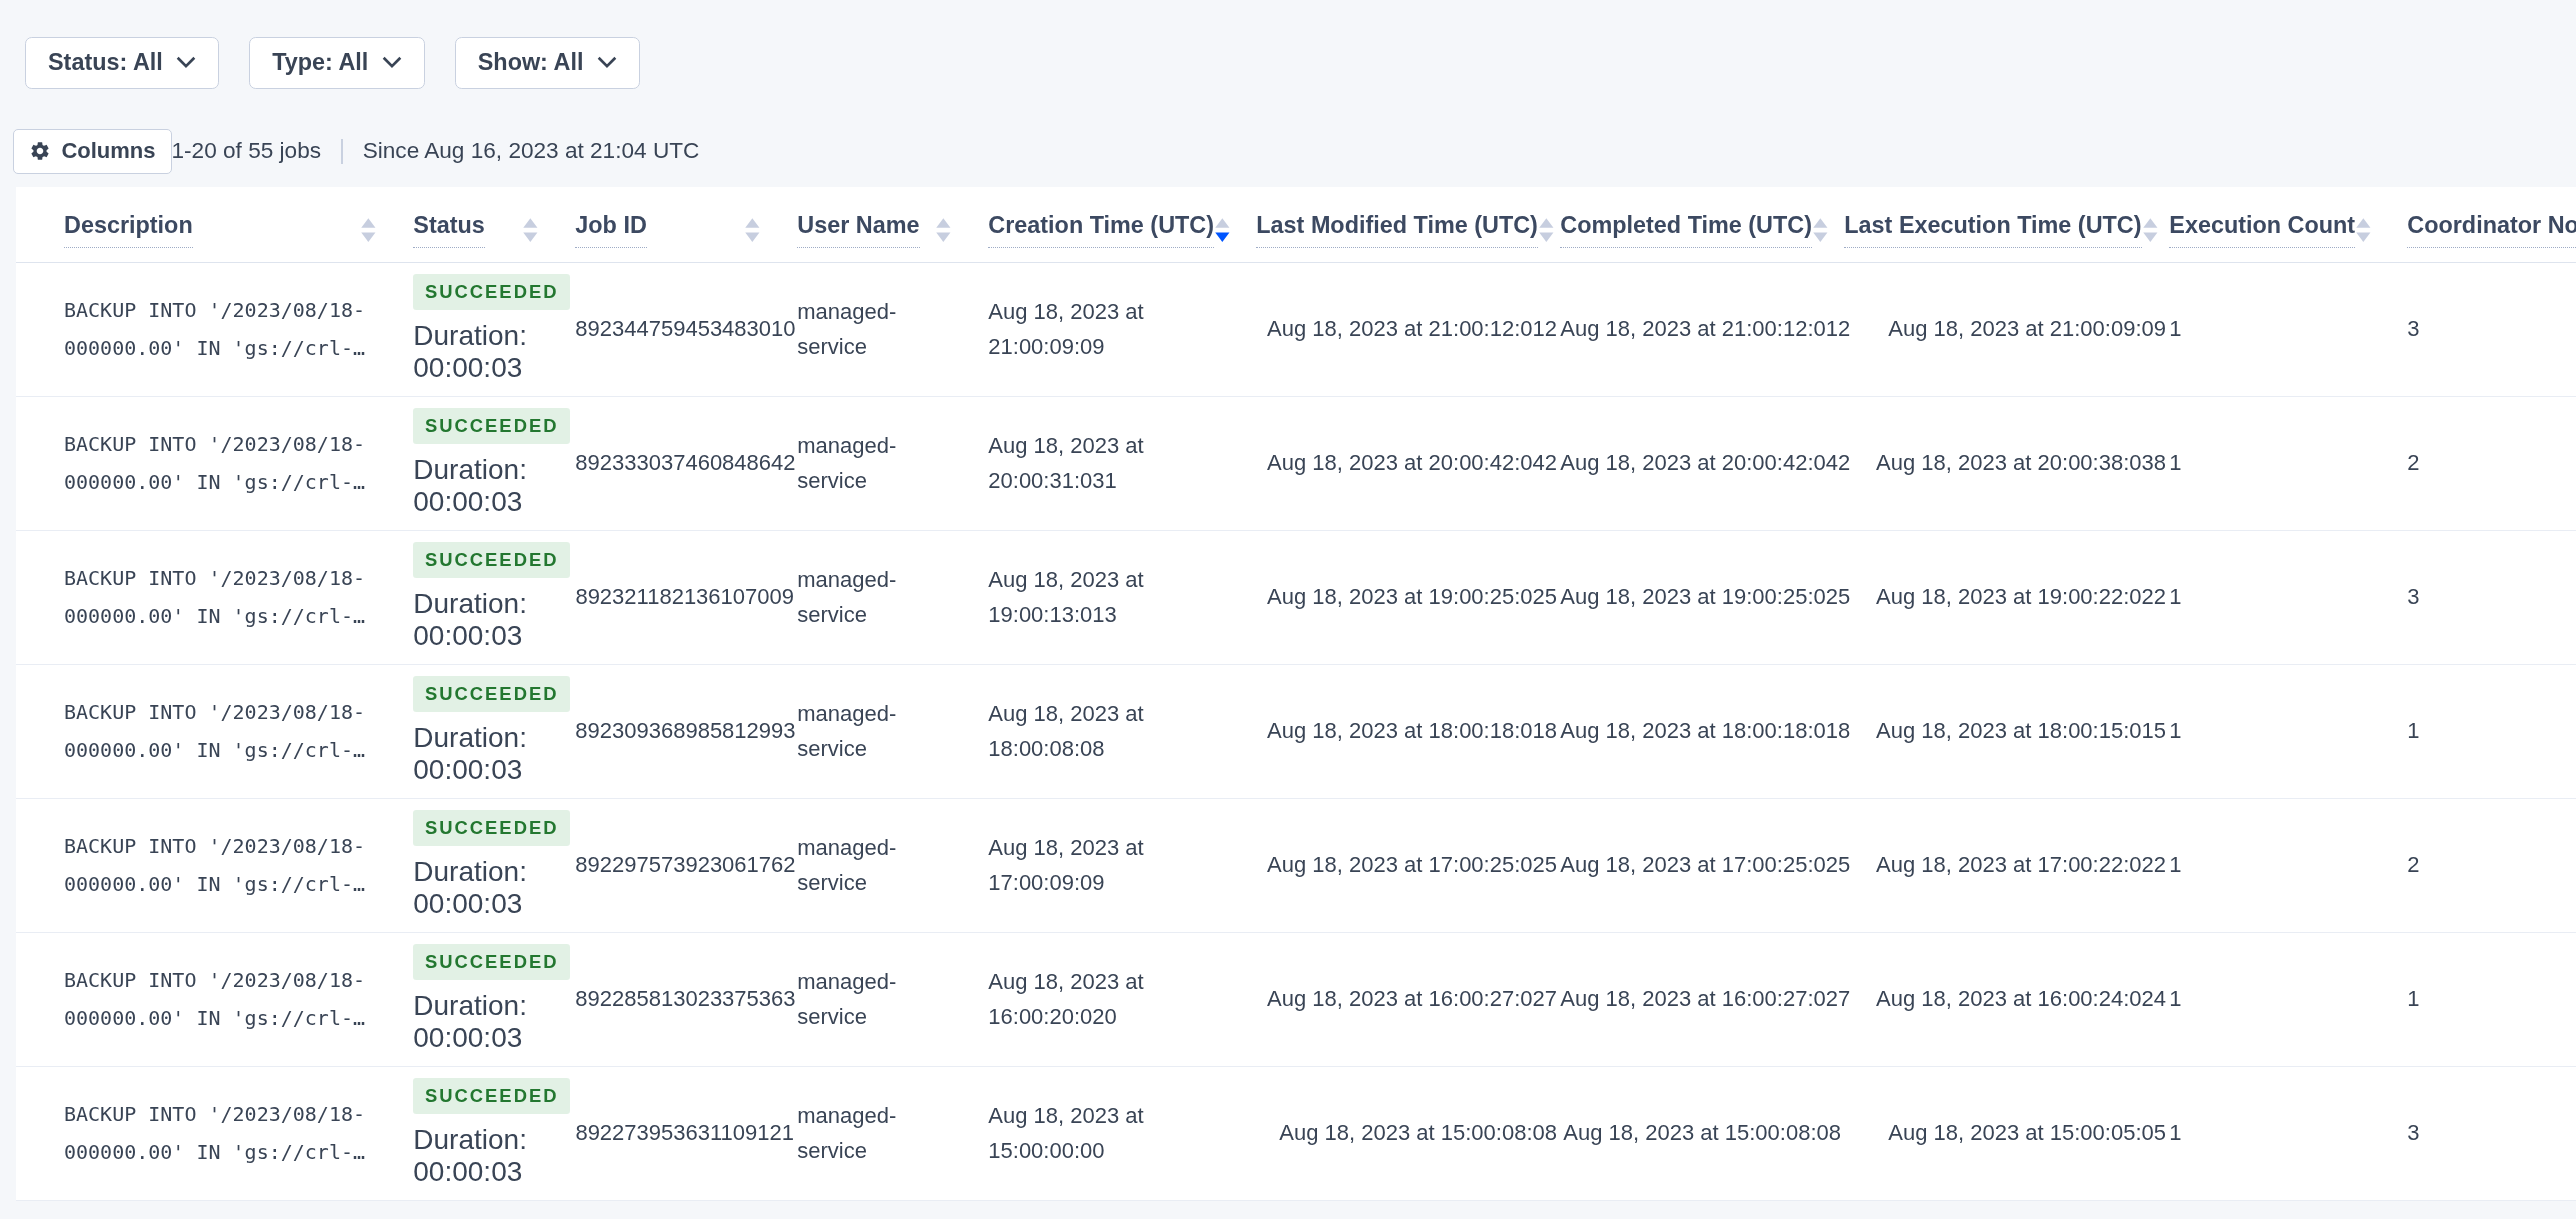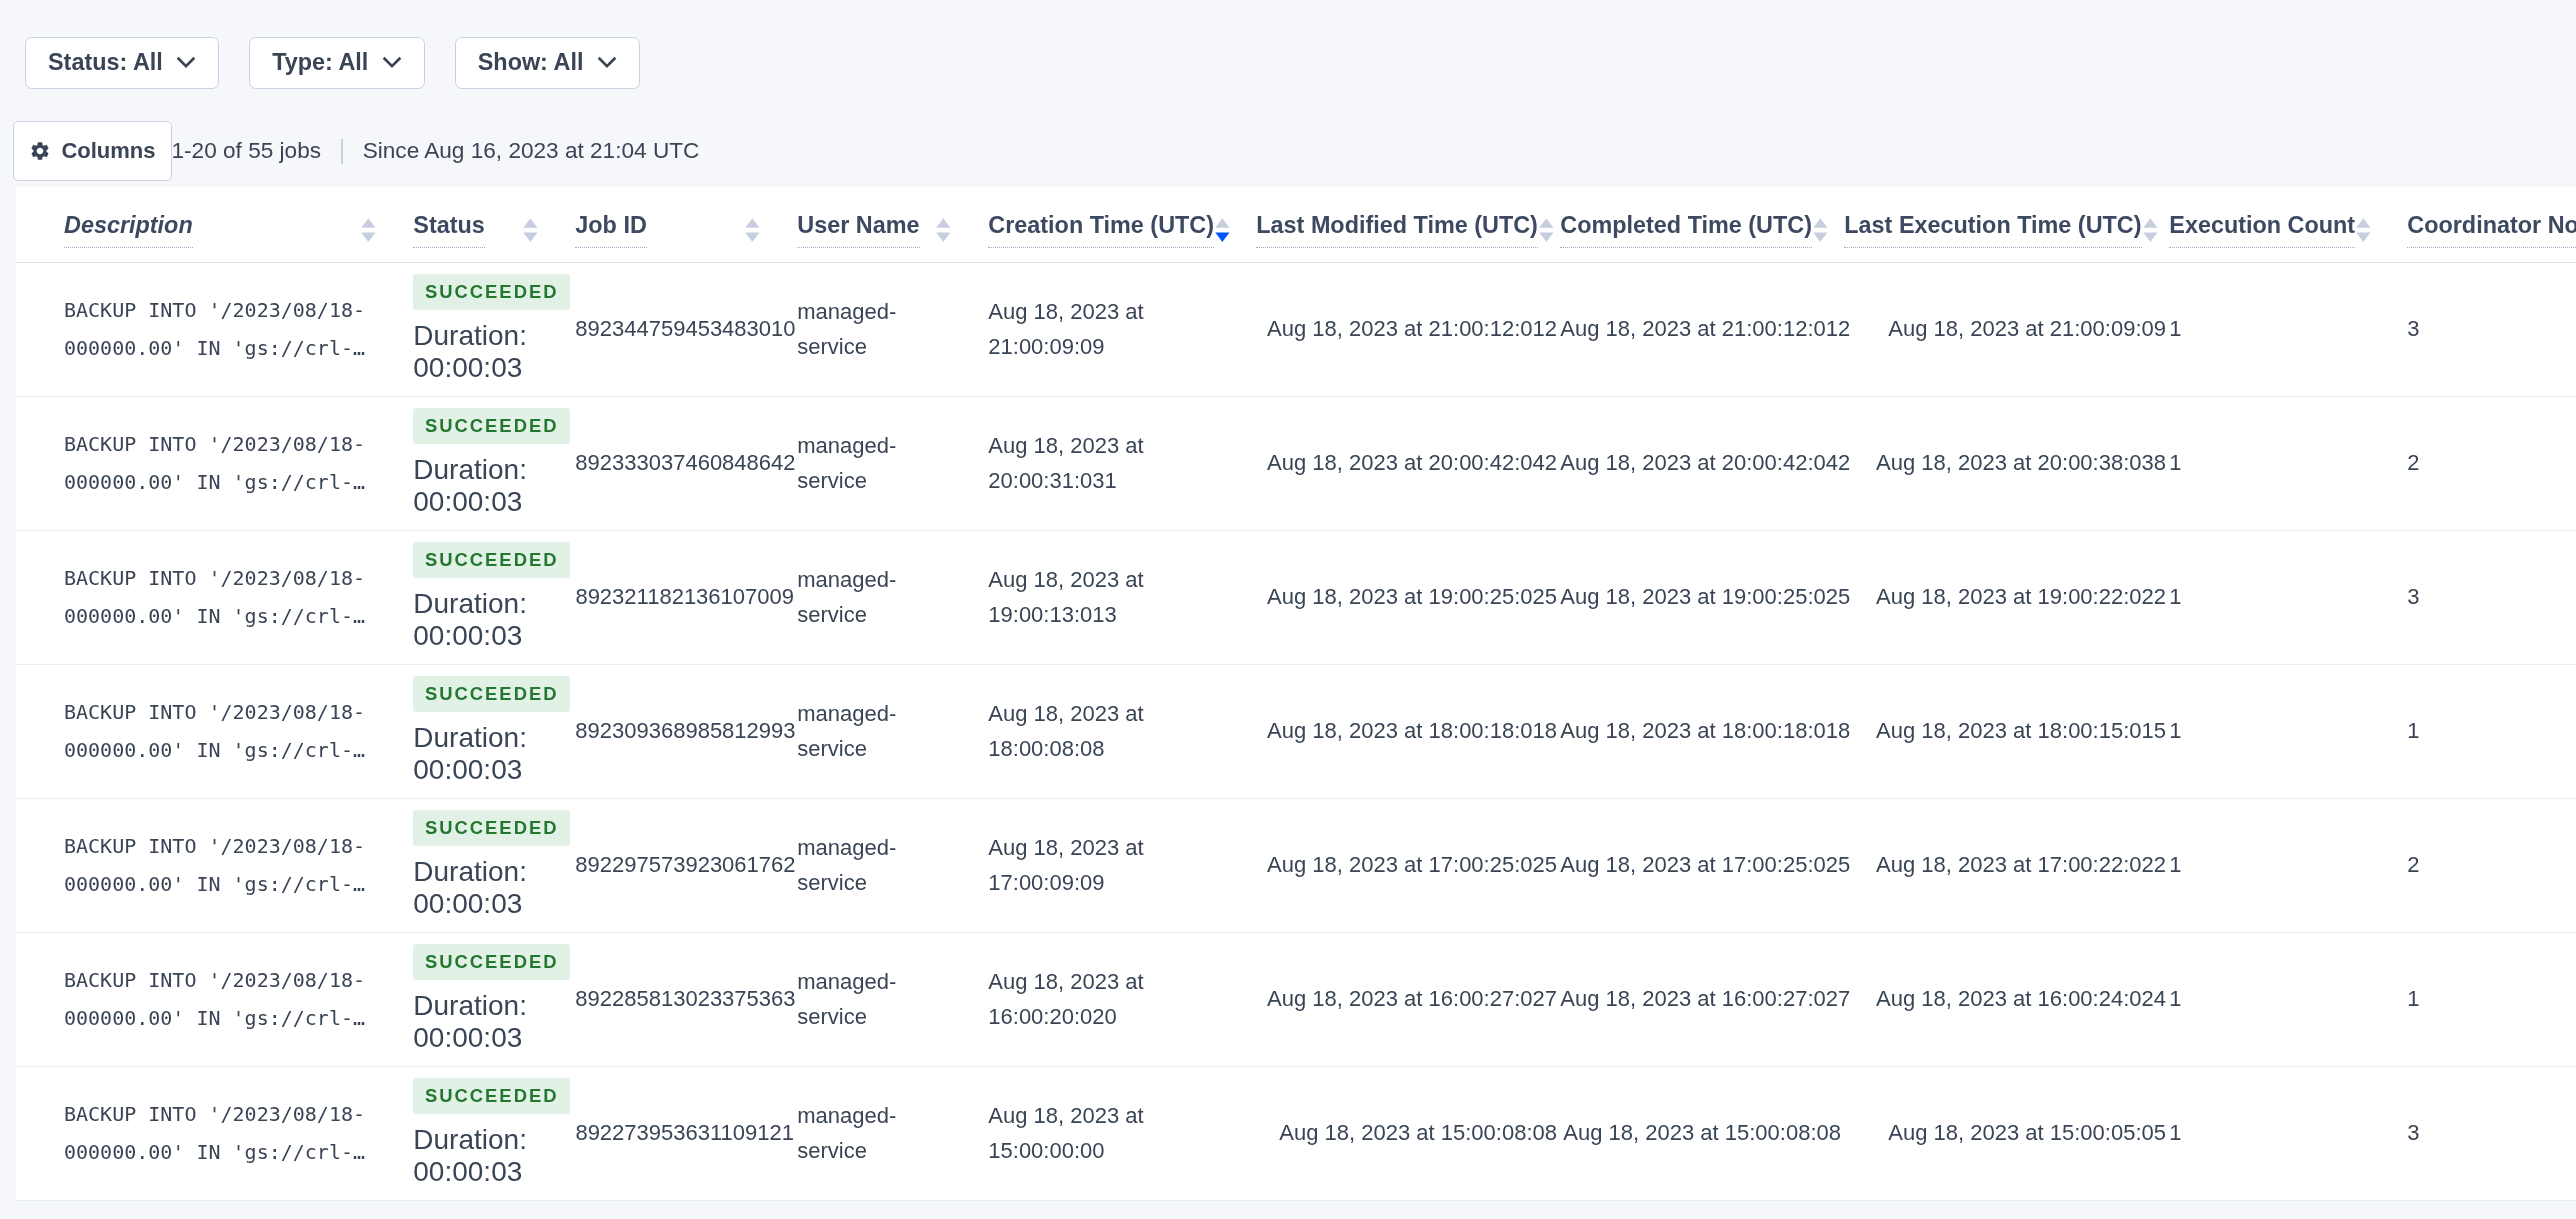--- a/index.html
+++ b/index.html
@@ -22,41 +22,41 @@
     height: 52px; padding: 0 22px;
     background: #FFFFFF; border: 1.7px solid #C9D1E0; border-radius: 6.7px;
     font-family: "Liberation Sans", sans-serif;
     font-size: 23.4px; font-weight: 700; color: #394455; cursor: pointer;
   }
   .chev svg { display: block; }
   
   .toolbar { display: flex; align-items: center; margin: 40px 0 0 13.4px; height: 45px; }
   .columns-btn {
     display: flex; align-items: center; gap: 10px;
-    height: 60px; padding: 0 15px;
+    height: 45px; padding: 0 15px;
     background: #FFFFFF; border: 1.7px solid #C9D1E0; border-radius: 5px;
     font-family: "Liberation Sans", sans-serif;
     font-size: 22px; font-weight: 700; color: #394455; cursor: pointer;
   }
   .gear svg { display: block; }
   .count { font-size: 22.6px; color: #394455; }
   .vdiv { width: 1.7px; height: 25px; background: #C9D1E0; margin: 0 20px; }
   .since { font-size: 22.6px; color: #394455; }
   
   .card { margin: 13.4px 0 0 16px; background: #FFFFFF; min-height: 994px; }
   table.jobs-table { border-collapse: collapse; table-layout: fixed; width: 2560px; }
   th {
     height: 75px; border-bottom: 1.7px solid #DEE4EE;
     text-align: left; vertical-align: middle; cursor: pointer;
   }
   .th-inner {
     display: flex; align-items: center; justify-content: space-between;
     padding: 11.7px 33px 0 3.3px;
   }
-  th.first .th-inner { padding-left: 48px; font-style: italic; }
+  th.first .th-inner { padding-left: 48px; }
   .th-label {
     font-size: 23.4px; font-weight: 700; color: #3C4961;
     padding-bottom: 7.5px; border-bottom: 1.7px dotted #9FACC6;
     white-space: nowrap;
   }
   .sort svg { width: 16.7px; height: 28.4px; display: block; }
   .sort polygon { fill: #C7CEDF; }
   .sort polygon.active { fill: #0055FF; }
   td {
     height: 134px; border-bottom: 1.7px solid #E9EDF4;

